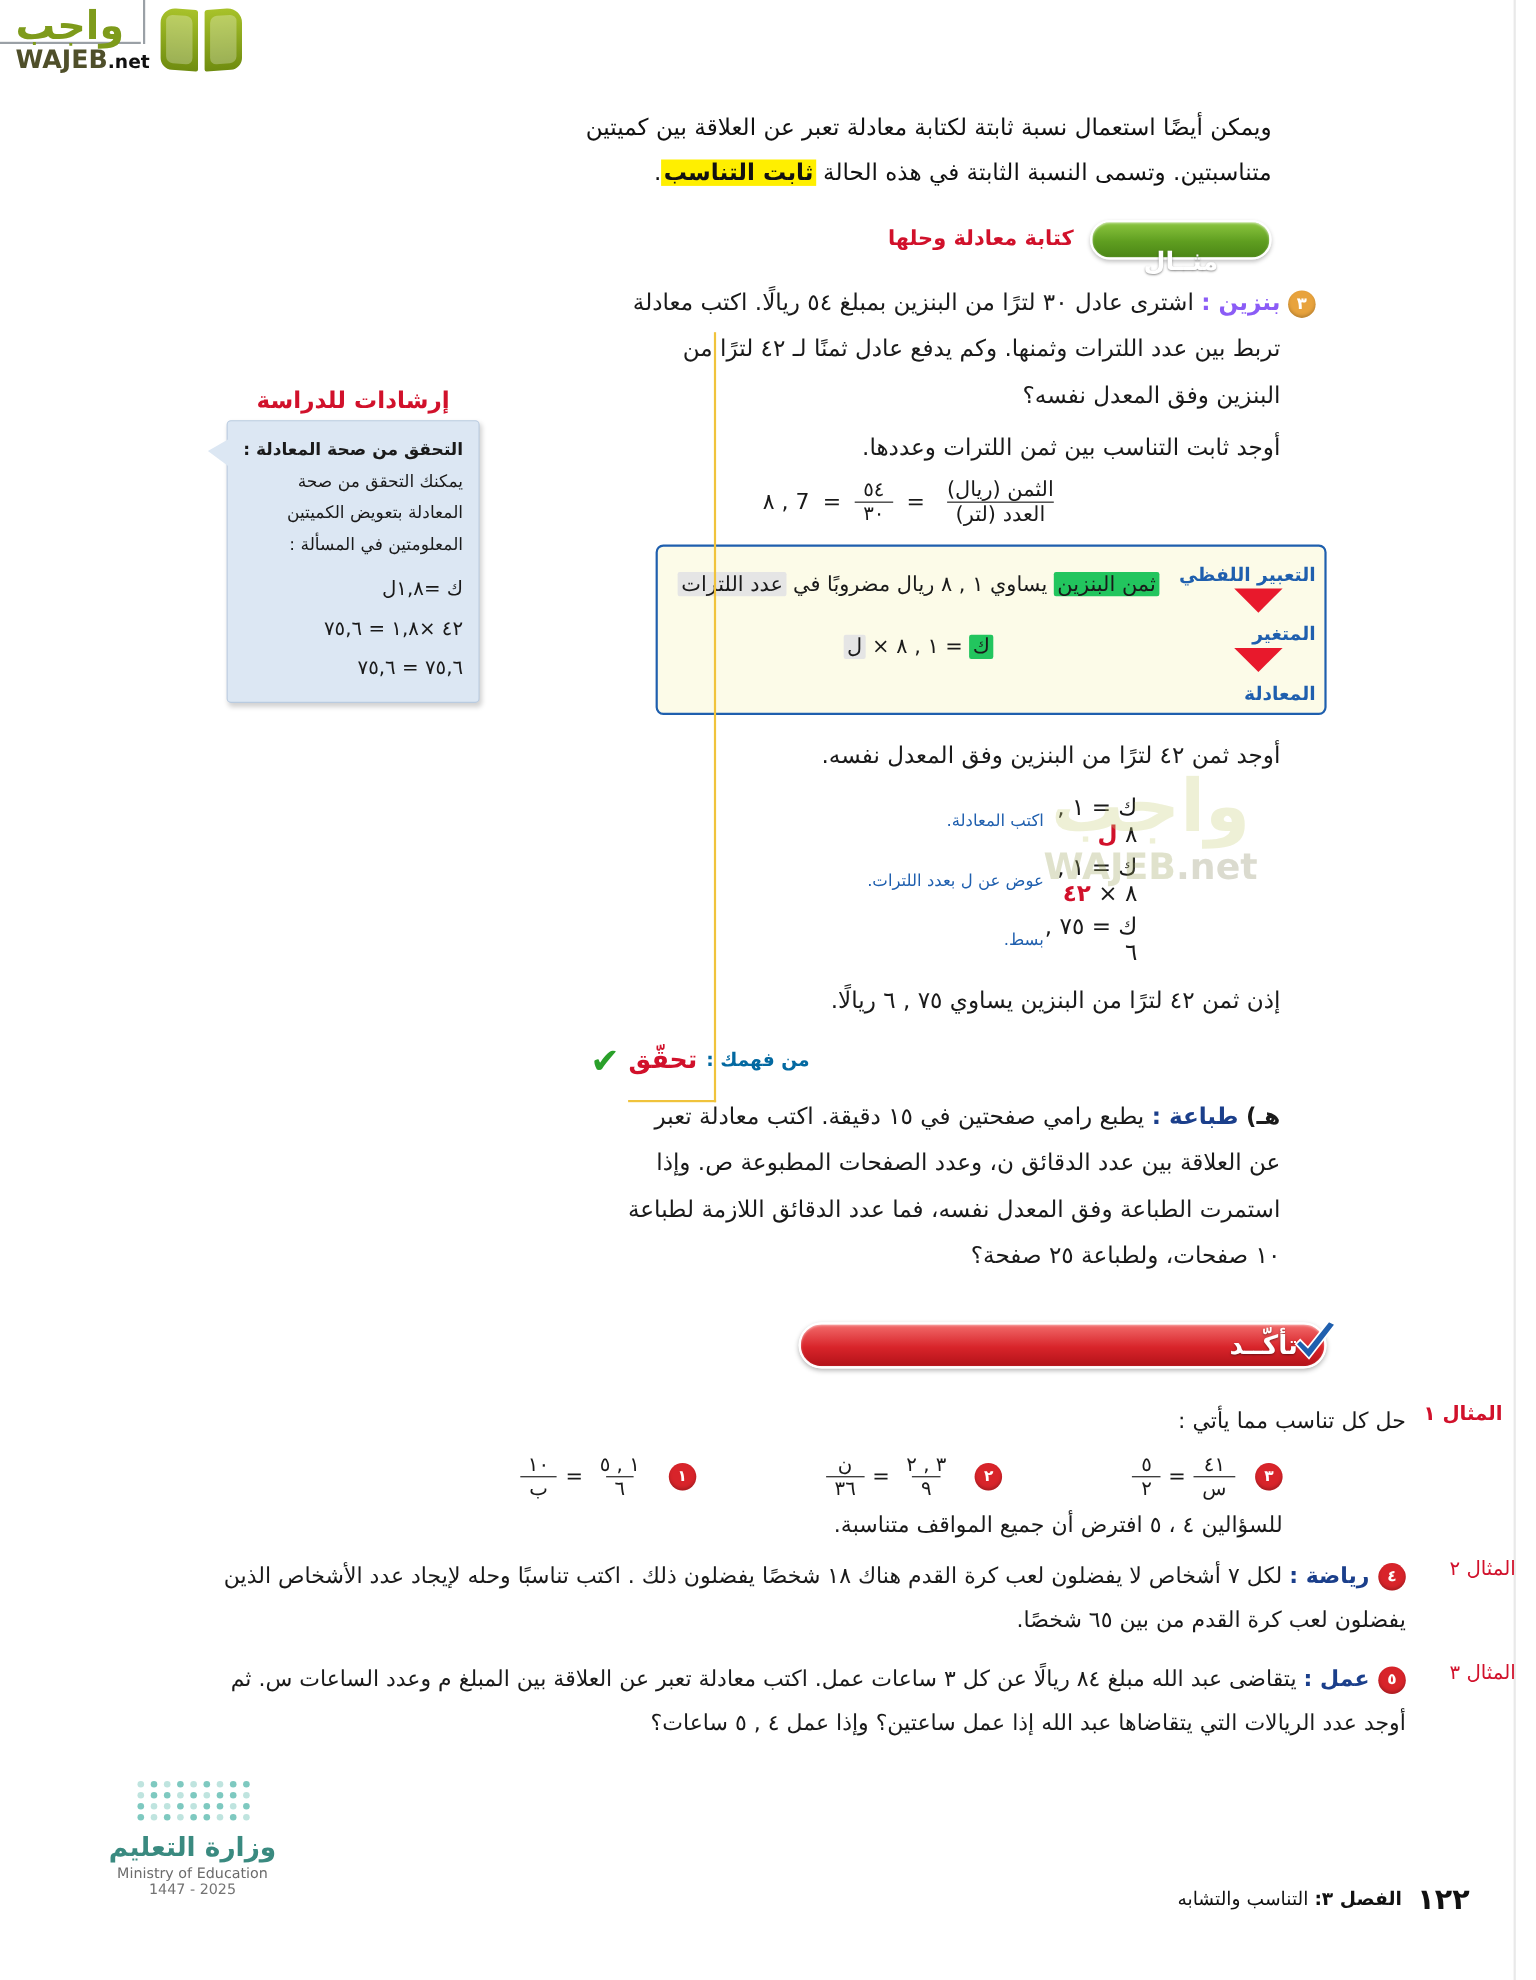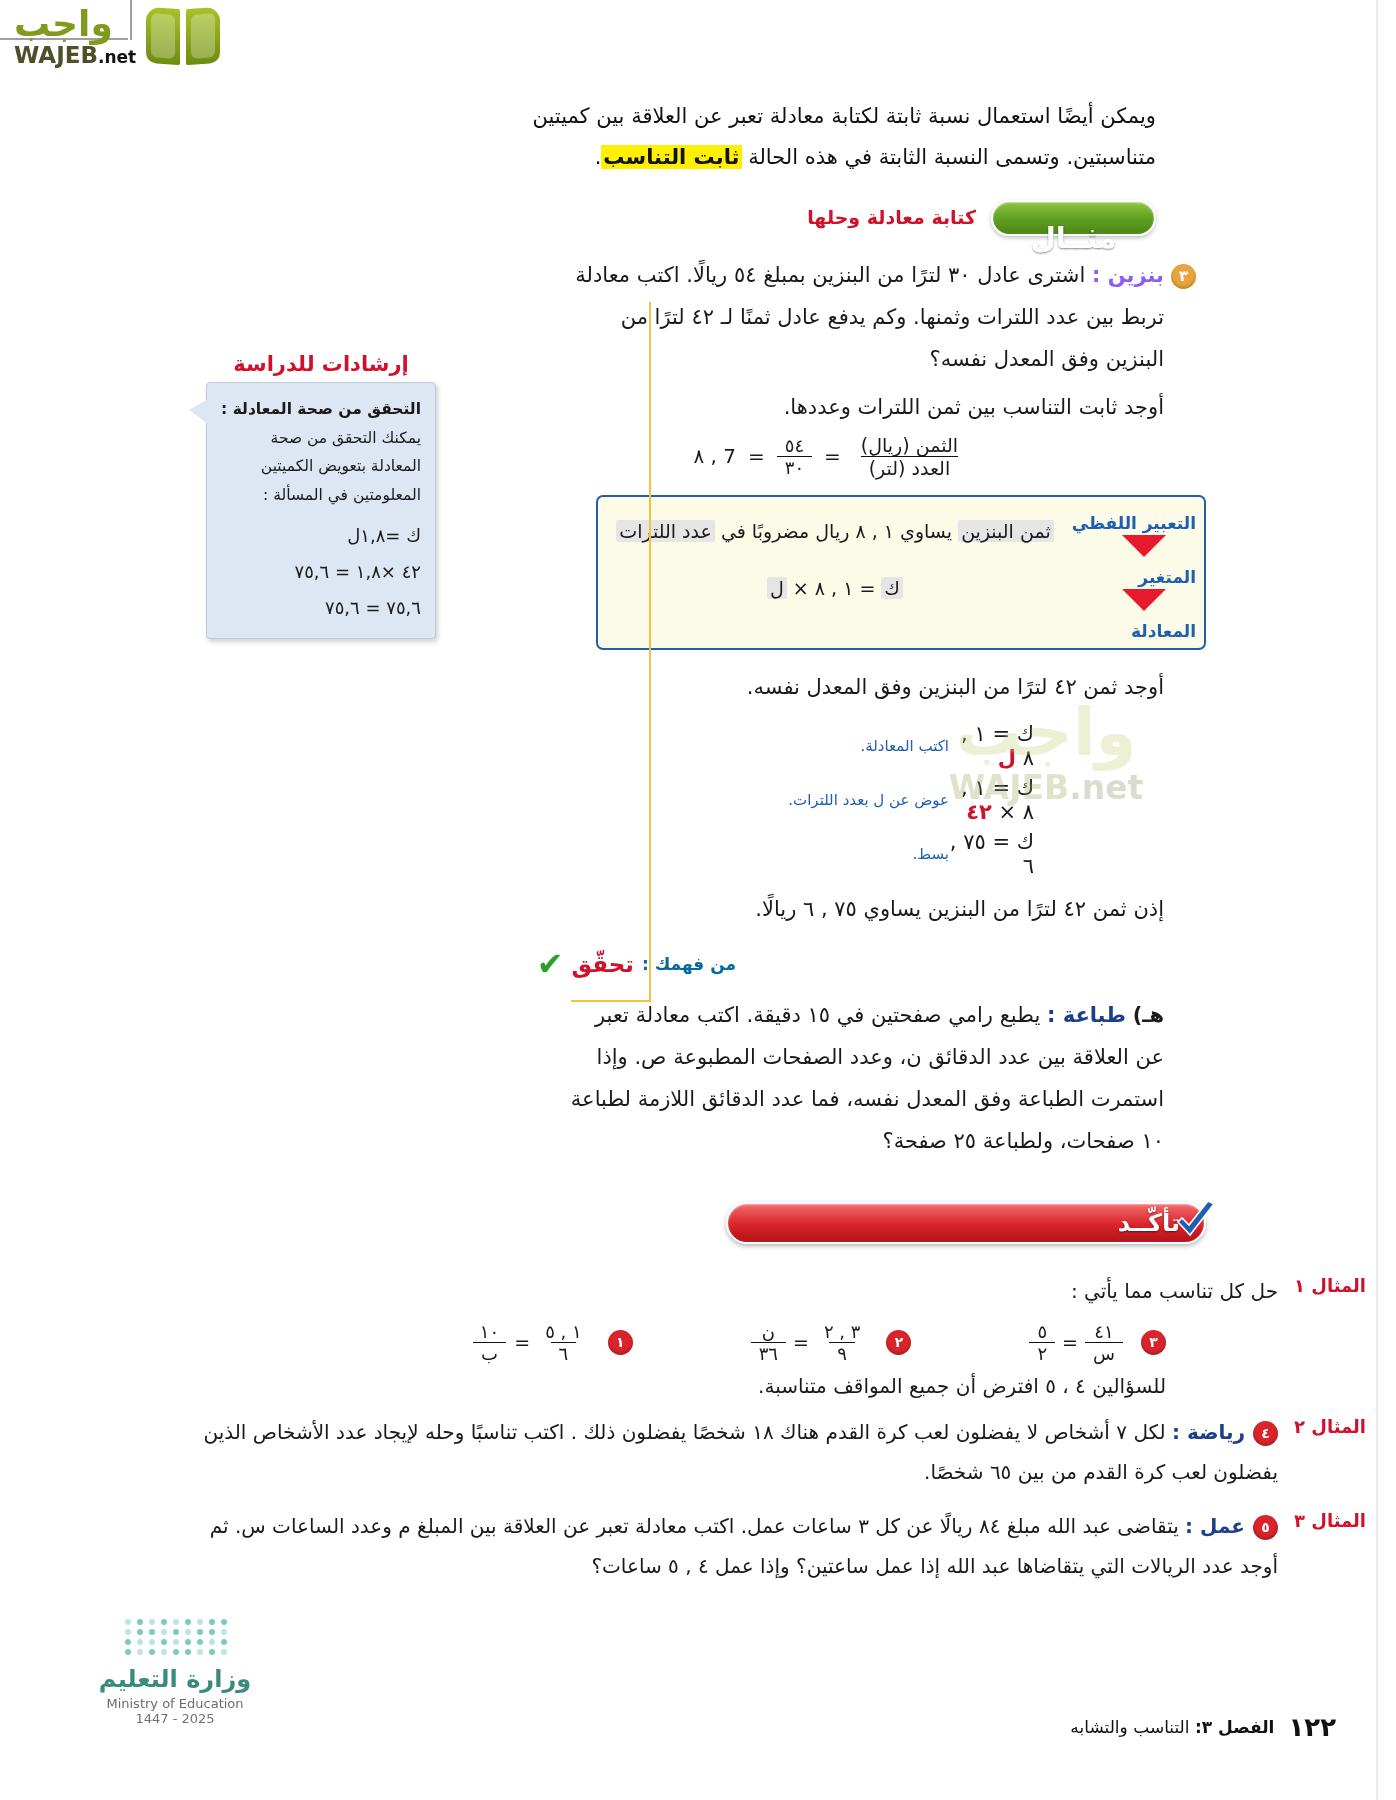--- a/index.html
+++ b/index.html
@@ -42,21 +42,21 @@
   
   .ex-banner-row { position:relative; margin-top:22px; height:40px; }
   .ex-banner {
     position:absolute; right:240px; top:0;
     width:165px; height:36px; border-radius:18px;
     background:linear-gradient(180deg,#8cc63f 0%,#5f9e20 55%,#4b8616 100%);
     border:2px solid #ffffff;
     box-shadow:0 2px 4px rgba(0,0,0,.25), inset 0 1px 2px rgba(255,255,255,.6);
     display:flex; align-items:center; justify-content:center;
   }
-  .ex-banner span { color:#fff; font-weight:bold; font-size:29px; letter-spacing:4px; text-shadow:0 1px 2px rgba(0,0,0,.45);margin-top:40px; }
+  .ex-banner span { color:#fff; font-weight:bold; font-size:23px; letter-spacing:4px; text-shadow:0 1px 2px rgba(0,0,0,.45);margin-top:40px; }
   .ex-sub { position:absolute; right:420px; top:6px; color:#d1112b; font-weight:bold; font-size:19px; }
 
   
   .ex-num {
     position:absolute; right:200px; top:10px;
     width:25px; height:25px; border-radius:50%;
     background:#e8a33d; color:#fff; font-size:15px; font-weight:bold;
     display:flex; align-items:center; justify-content:center;
     box-shadow:inset 0 -2px 3px rgba(0,0,0,.2);
   }
@@ -85,21 +85,21 @@
   .vbox .lb.l1 { top:16px; }
   .vbox .lb.l2 { top:70px; }
   .vbox .lb.l3 { top:124px; }
   .vbox .arrow { position:absolute; right:30px; width:0; height:0; border-left:22px solid transparent; border-right:22px solid transparent; border-top:22px solid #e8192c; }
   .vbox .arrow.a1 { top:38px; }
   .vbox .arrow.a2 { top:92px; }
   .vbox .rows { margin-right:128px; padding:12px 14px 10px 10px; }
   .vrow { text-align:center; font-size:19px; line-height:1.6; padding:7px 0; }
   .vrow.r2 { padding-top:20px; }
   .vrow.r3 { padding-top:20px; }
-  .hl-pink { background:#e5e5e5; border-radius:2px; padding:0 3px; }
+  .hl-pink { background:#22c55e; border-radius:2px; padding:0 3px; }
   .hl-green { background:#e5e5e5; border-radius:2px; padding:0 3px; }
 
   
   .steps { margin-right:232px; margin-top:14px; width:600px; text-align:right; font-size:21px; }
   .step-line { display:flex; align-items:center; justify-content:flex-start; gap:0; margin:6px 0; direction:rtl; }
   .step-eq { width:215px; text-align:right; font-size:21px; padding-right:130px; }
   .step-note { color:#1f5fae; font-size:15px; }
   .red { color:#d1112b; font-weight:bold; }
 
   
@@ -159,21 +159,21 @@
     font-size:14px; font-weight:bold; margin-left:8px; vertical-align:middle;
     box-shadow:inset 0 -2px 3px rgba(0,0,0,.22);
   }
 
   .prop-row { display:flex; justify-content:flex-start; gap:118px; margin-top:10px; direction:rtl; padding-right:230px; }
   .prop-item { display:flex; align-items:center; gap:10px; }
   .eqchunk { display:flex; align-items:center; gap:7px; font-size:19px; }
   .note-line { font-size:20px; text-align:right; padding-right:230px; margin-top:10px; }
 
   .q-line { display:flex; direction:rtl; margin-top:14px; }
-  .q-ref { width:118px; color:#d1112b; font-weight:bold; font-size:18px; text-align:right; padding-top:4px; padding-right:30px; }
+  .q-ref { width:118px; color:#d1112b; font-weight:normal; font-size:18px; text-align:right; padding-top:4px; padding-right:18px; }
   .q-body { flex:1; font-size:20px; line-height:2.0; text-align:right; padding-left:190px; }
   .q-body .lbl { color:#1b3f8b; font-weight:bold; }
 
   
   .moe { position:absolute; right:auto; left:60px; bottom:74px; width:230px; text-align:center; direction:rtl; }
   .moe .dots { display:grid; grid-template-columns:repeat(9,8px); grid-gap:4px; justify-content:center; margin-bottom:10px; }
   .moe .dots i { width:6px; height:6px; border-radius:50%; background:#7ec9c0; display:block; }
   .moe .dots i.pale { background:#bfe4df; }
   .moe .m-ar { font-size:24px; font-weight:bold; color:#3a8a80; letter-spacing:1px; }
   .moe .m-en { font-size:13px; color:#6b6b6b; margin-top:3px; }

